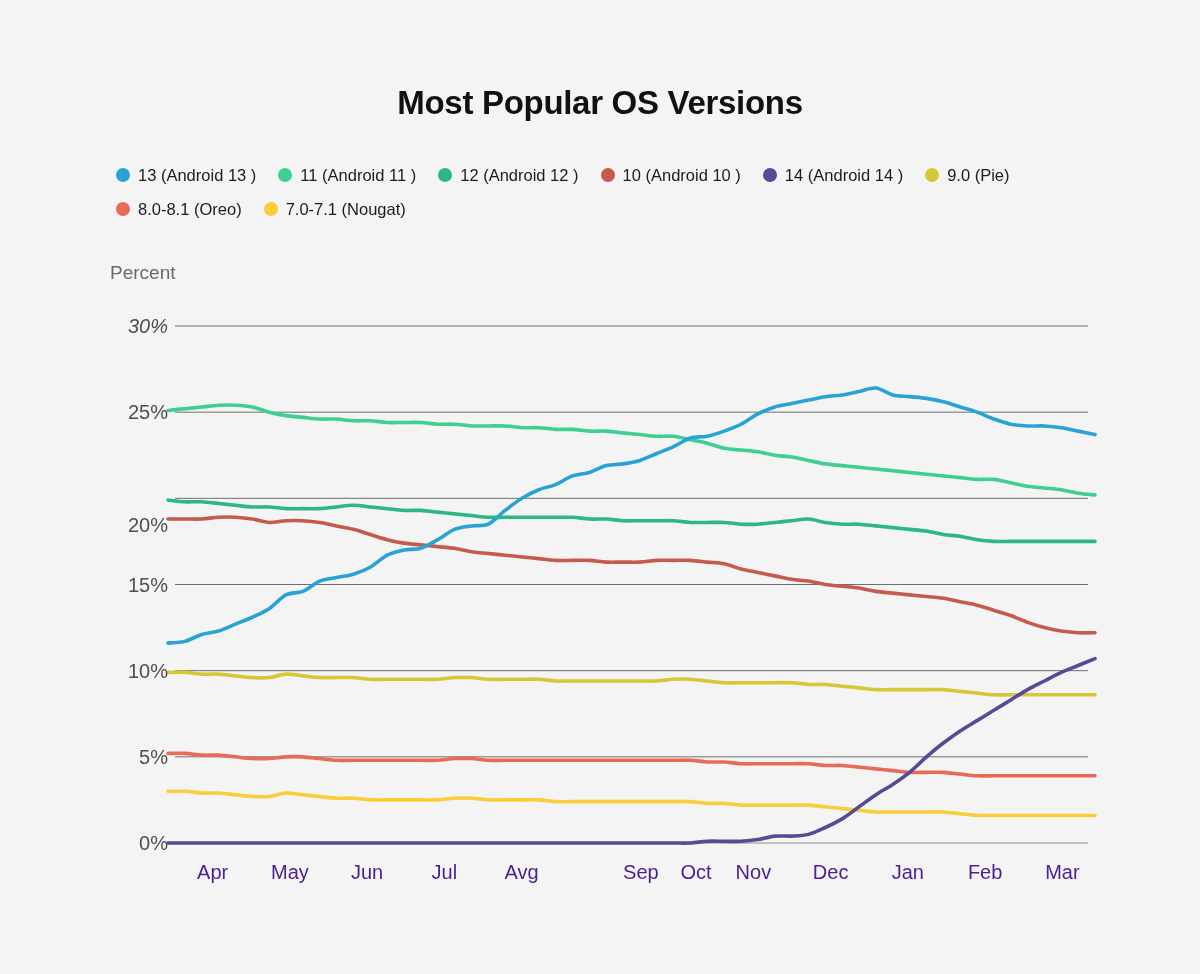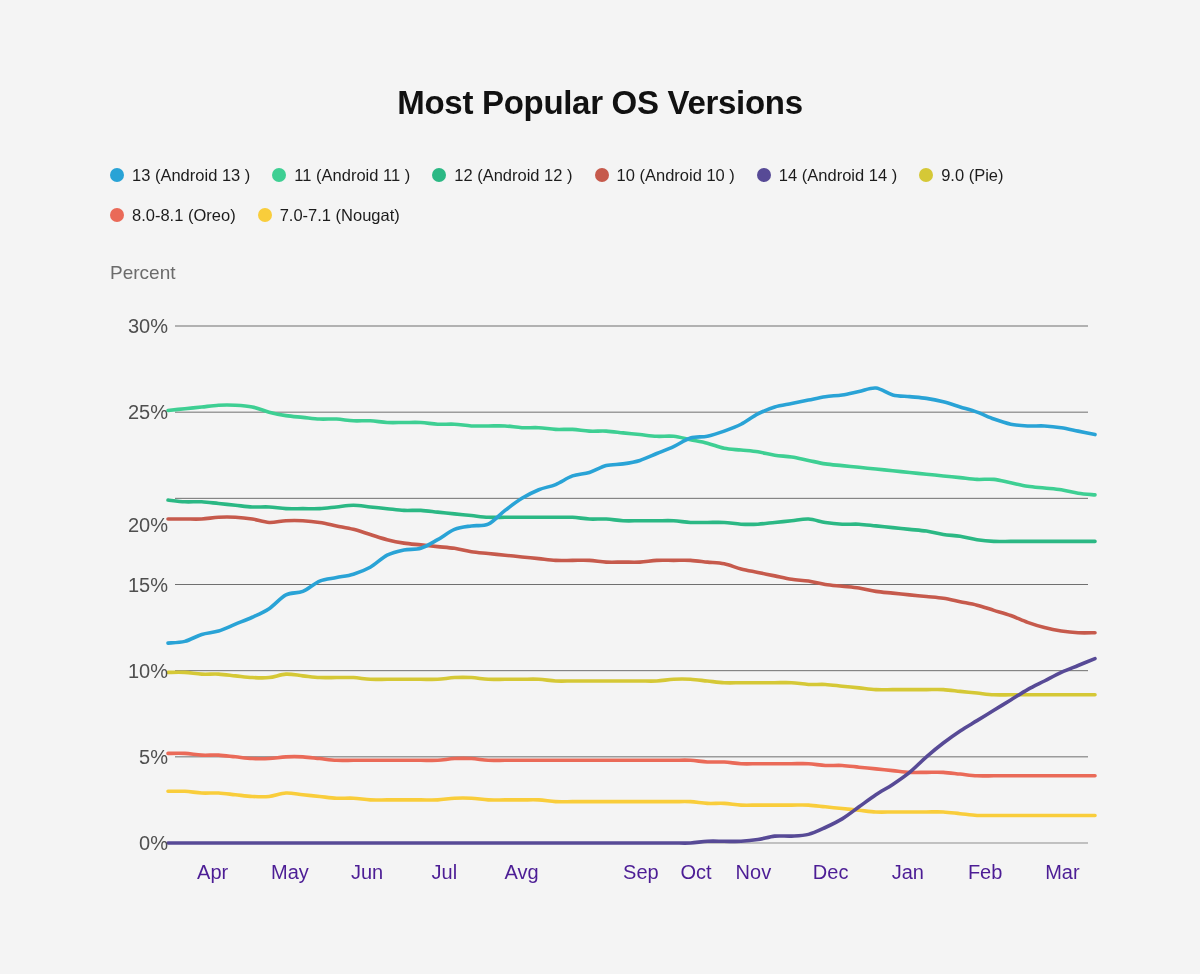--- a/index.html
+++ b/index.html
@@ -27,26 +27,26 @@
     width: 1200px;
     text-align: center;
     font-size: 33px;
     font-weight: bold;
     color: #111111;
     letter-spacing: -0.3px;
   }
   .legend {
     position: absolute;
     top: 164px;
-    left: 110px;
+    left: 116px;
     width: 1000px;
     display: flex;
     flex-wrap: wrap;
     align-items: center;
-    row-gap: 18px;
+    row-gap: 12px;
   }
   .legend-item {
     display: flex;
     align-items: center;
     margin-right: 22px;
     height: 22px;
     white-space: nowrap;
   }
   .legend-dot {
     width: 14px;
@@ -155,21 +155,21 @@
       </svg>
   </div>
 
   <div id="ylabels">
       <div class="ylabel" style="top: 843px;">0%</div>
       <div class="ylabel" style="top: 756.833px;">5%</div>
       <div class="ylabel" style="top: 670.667px;">10%</div>
       <div class="ylabel" style="top: 584.5px;">15%</div>
       <div class="ylabel" style="top: 525px;">20%</div>
       <div class="ylabel" style="top: 412.167px;">25%</div>
-      <div class="ylabel" style="top: 326px;">30%</div>
+      <div class="ylabel" style="top: 326px; font-style: italic;">30%</div>
     </div>
   <div id="xlabels">
       <div class="xlabel" style="left: 212.625px;">Apr</div>
       <div class="xlabel" style="left: 289.875px;">May</div>
       <div class="xlabel" style="left: 367.125px;">Jun</div>
       <div class="xlabel" style="left: 444.375px;">Jul</div>
       <div class="xlabel" style="left: 521.625px;">Avg</div>
       <div class="xlabel" style="left: 598.875px; margin-left: 42px;">Sep</div>
       <div class="xlabel" style="left: 676.125px; margin-left: 20px;">Oct</div>
       <div class="xlabel" style="left: 753.375px;">Nov</div>

